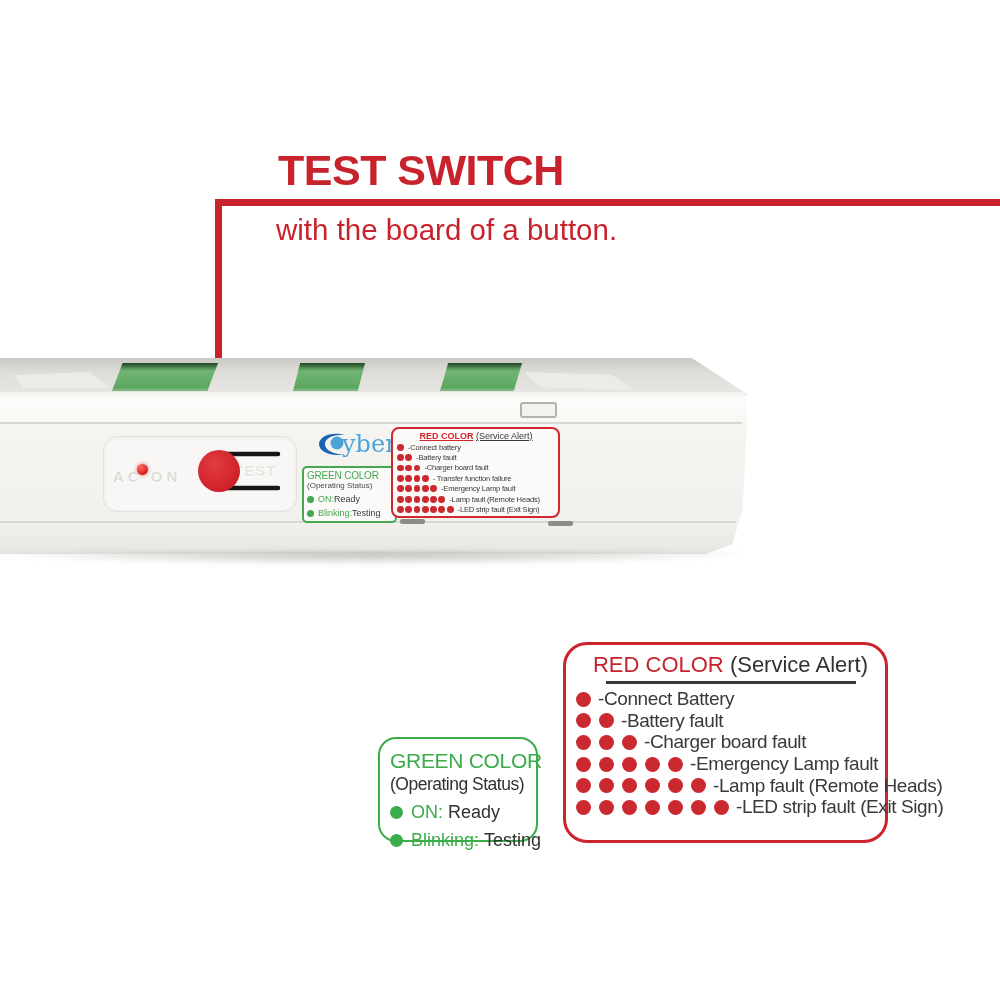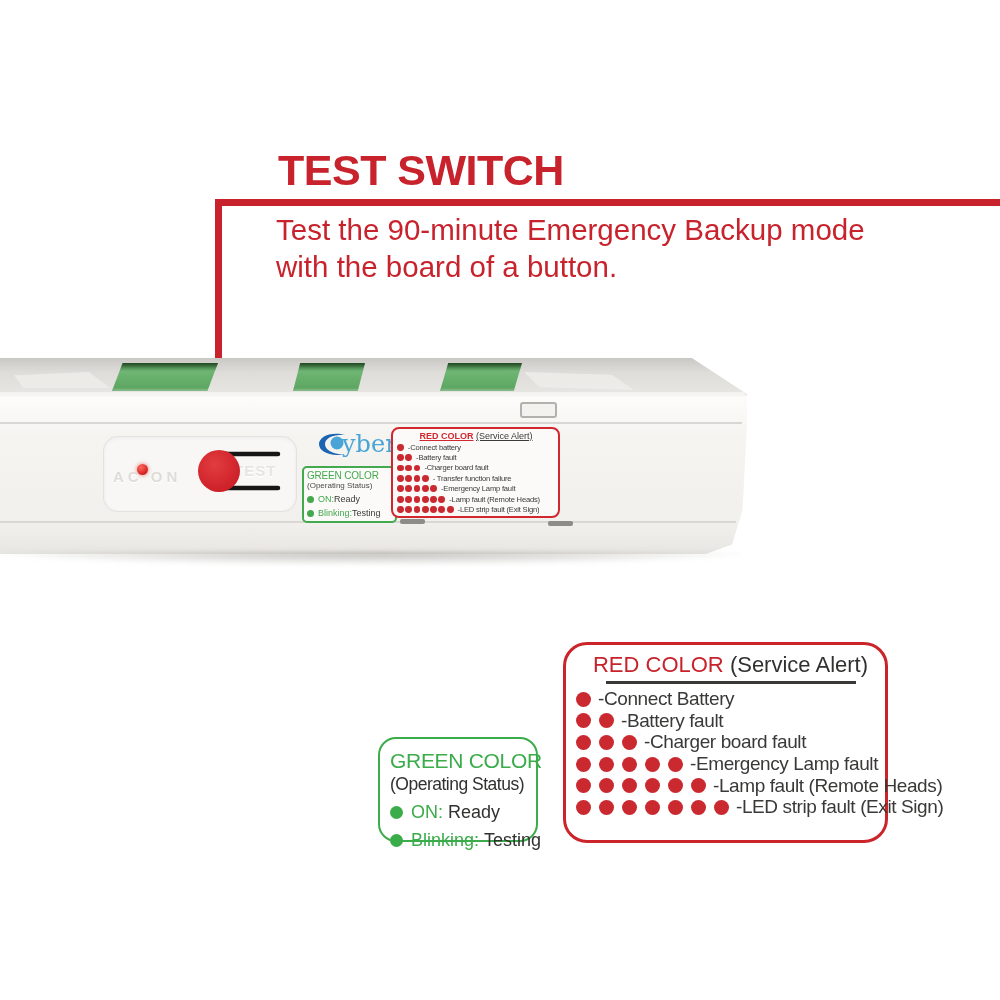--- a/index.html
+++ b/index.html
@@ -117,21 +117,20 @@
 </style>
 </head>
 <body>
 
 <div class="stage">
 
   <div class="title" style="color:#c8232c;">TEST SWITCH</div>
   <div class="callout-hline" style="background:#c8232c;"></div>
   <div class="callout-vline" style="background:#c8232c;"></div>
   <div class="desc" style="color:#c8232c;">
-    <div>Test the 90-minute Emergency Backup mode</div>
     <div>with the board of a button.</div>
   </div>
 
   <div class="device-top"></div>
   <div class="slot slot-1"></div>
   <div class="slot slot-2"></div>
   <div class="slot slot-3"></div>
   <div class="molding molding-a"></div>
   <div class="molding molding-b"></div>
   <div class="top-edge-band"></div>

